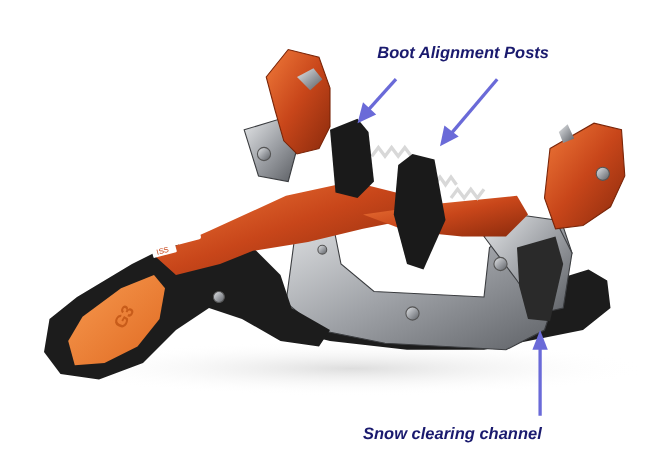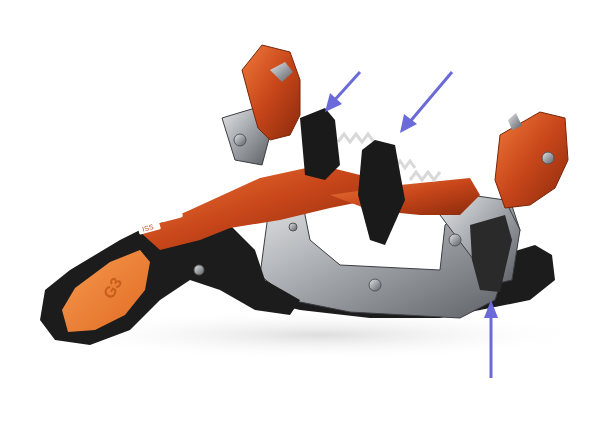--- a/index.html
+++ b/index.html
@@ -97,13 +97,15 @@
   <g fill="#6a6ad8" stroke="#6a6ad8">
     <line x1="360" y1="72" x2="332" y2="103" stroke-width="3"></line>
     <polygon points="325,112 330,93 342,104" stroke="none"></polygon>
     <line x1="452" y1="72" x2="408" y2="124" stroke-width="3"></line>
     <polygon points="400,133 404,114 417,124" stroke="none"></polygon>
     <line x1="491" y1="378" x2="491" y2="312" stroke-width="3"></line>
     <polygon points="491,300 484,318 498,318" stroke="none"></polygon>
   </g>
 </svg>
 
+<div class="label" id="label-top">Boot Alignment Posts</div>
+<div class="label" id="label-bottom">Snow clearing channel</div>
 </div>
 
 </body></html>

